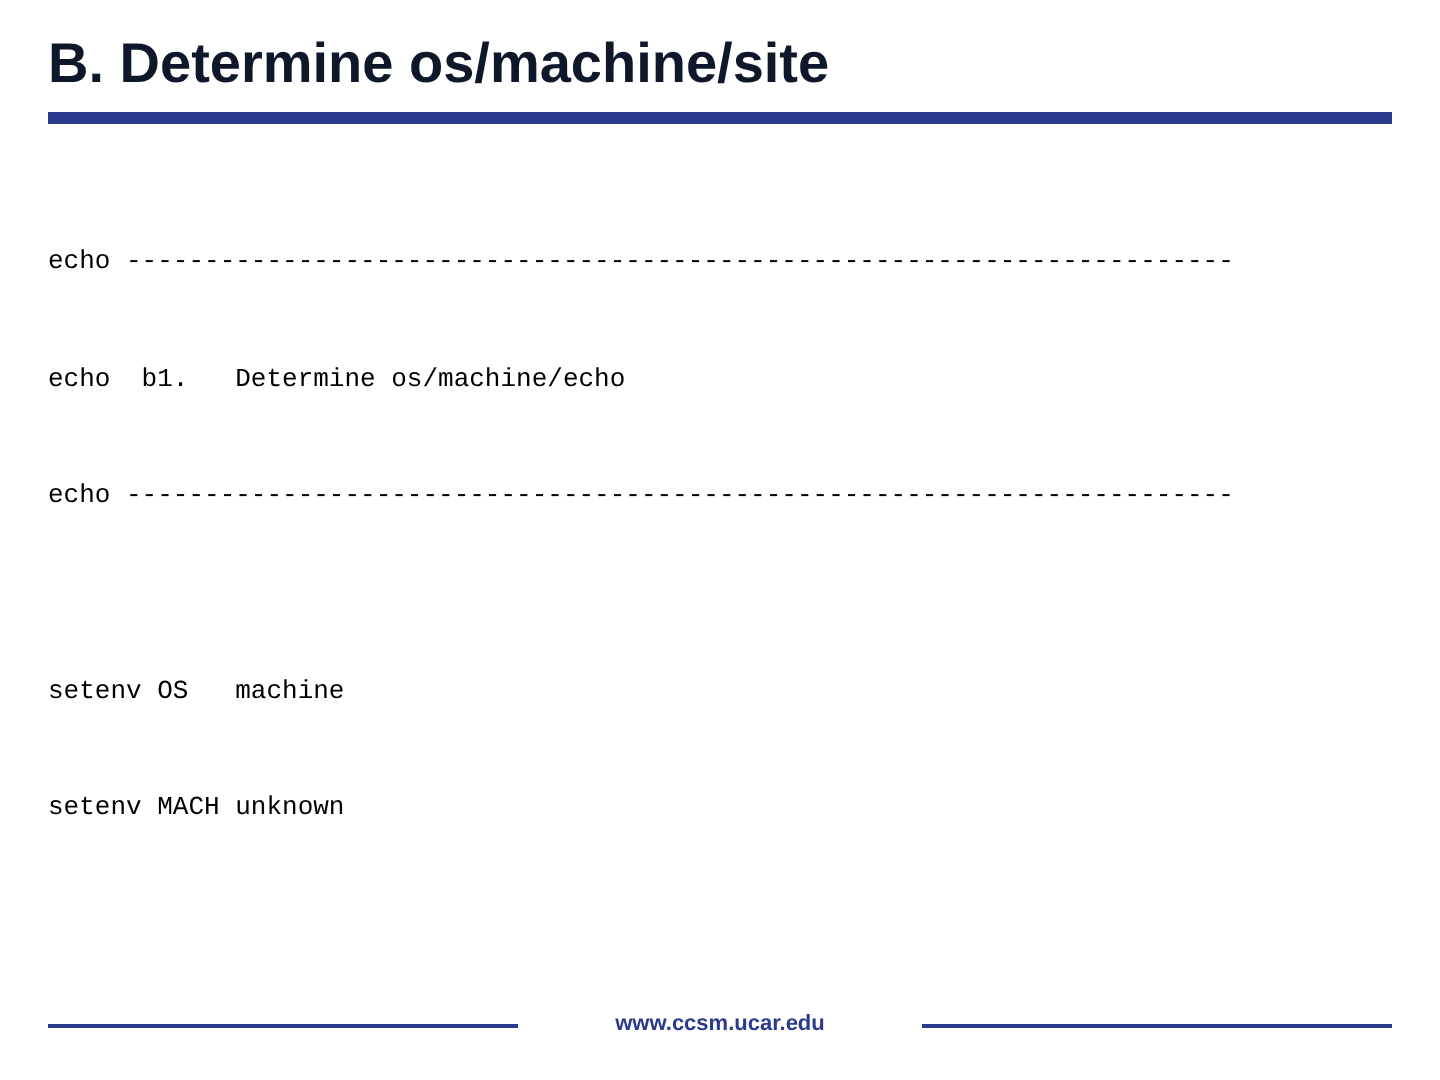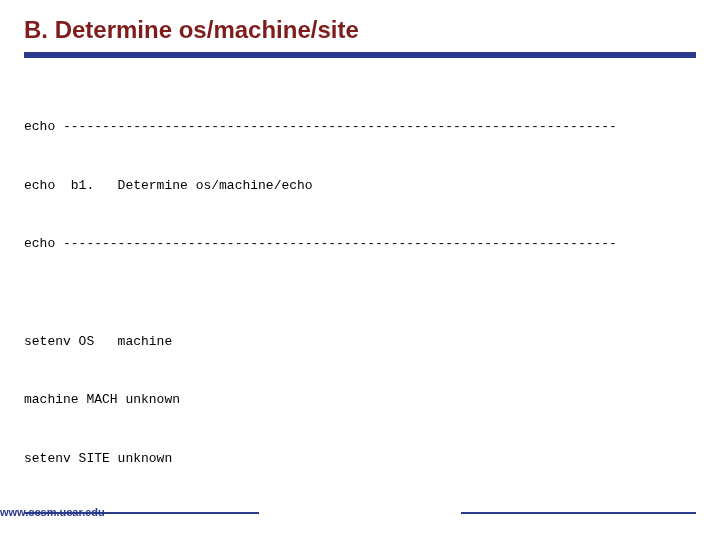--- a/index.html
+++ b/index.html
@@ -13,43 +13,43 @@
     box-sizing: border-box;
   }
   .slide {
     width: 720px;
     height: 540px;
     position: relative;
     padding: 16px 24px 0 24px;
     box-sizing: border-box;
   }
   .title {
-    font-size: 24px;
+    font-size: 28px;
     font-weight: bold;
-    color: #7f1d1d;
+    color: #0f172a;
     margin: 0 0 8px 0;
   }
   .rule {
     height: 6px;
     background: #2a3a8c;
     margin: 2px 0 20px 0;
   }
   .code {
     font-family: "Courier New", Courier, monospace;
     font-size: 13px;
     line-height: 1.5;
     white-space: pre;
     color: #000;
   }
   .footer {
     position: absolute;
     left: 0;
     right: 0;
     bottom: 22px;
-    text-align: left;
+    text-align: center;
     font-size: 11px;
     font-weight: bold;
     color: #2a3a8c;
   }
   .footer-lines {
     position: absolute;
     left: 0;
     right: 0;
     bottom: 26px;
     height: 2px;
@@ -75,22 +75,21 @@
 <div class="slide">
   <h1 class="title">B. Determine os/machine/site</h1>
   <div class="rule"></div>
 
   <div class="code">
     <div>echo -----------------------------------------------------------------------</div>
     <div>echo  b1.   Determine os/machine/echo</div>
     <div>echo -----------------------------------------------------------------------</div>
     <div></div>
     <div>setenv OS   machine</div>
-    <div>machine MACH unknown</div>
-    <div>setenv SITE unknown</div>
+    <div>setenv MACH unknown</div>
     <div></div>
     
     
     
     
     
     
   </div>
 
   <div class="footer-lines">

